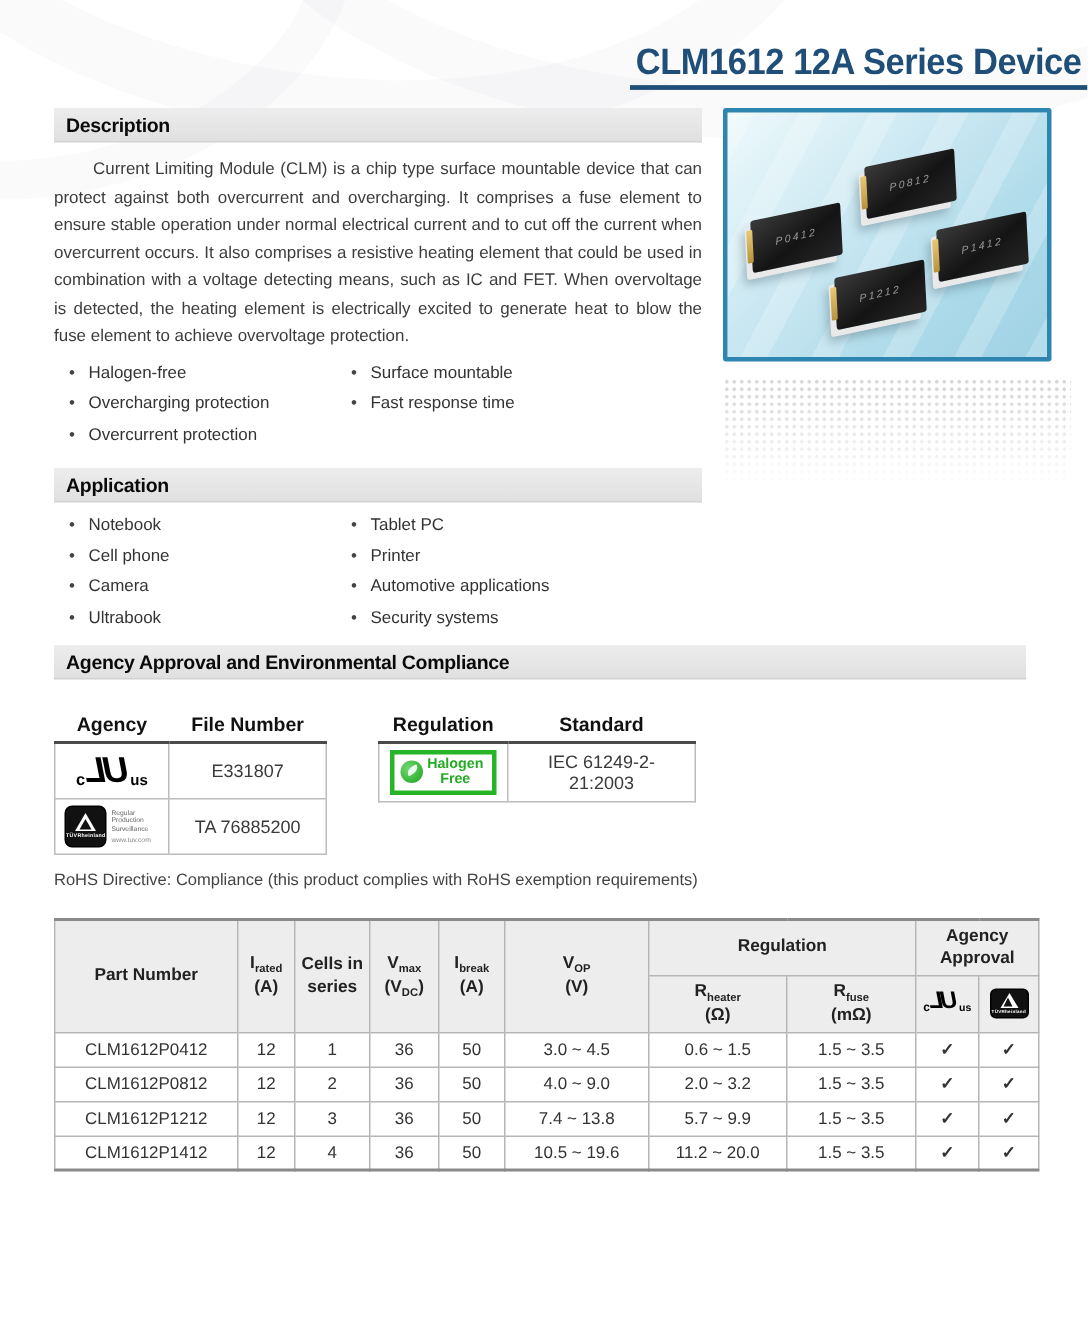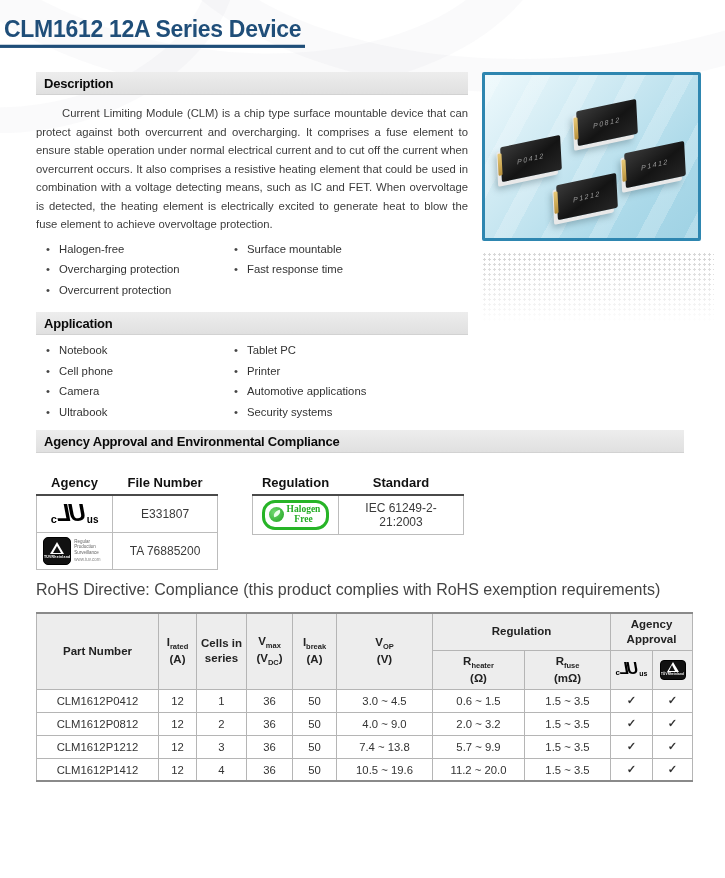--- a/index.html
+++ b/index.html
@@ -11,21 +11,21 @@
     overflow:hidden;
     color:#333;
   }
   
   .swirl { position:absolute; border-radius:50%; border:26px solid rgba(150,160,170,0.05); pointer-events:none; }
   .swirl.s1 { width:420px; height:300px; left:-180px; top:-170px; transform:rotate(-12deg); }
   .swirl.s2 { width:680px; height:420px; left:-120px; top:-330px; transform:rotate(8deg); border-width:40px; }
   .swirl.s3 { width:900px; height:520px; right:-300px; top:-430px; transform:rotate(-6deg); border-width:34px; }
 
   
-  .page-title { position:absolute; top:16px; left:0; width:100%; text-align:left; }
+  .page-title { position:absolute; top:28px; left:0; width:100%; text-align:right; }
   .page-title span {
     display:inline-block;
     font-size:23px; font-weight:800; letter-spacing:-0.3px;
     color:#1f4e79;
     border-bottom:3px solid #1f4e79;
     padding:0 4px 1px 4px;
     transform:scaleY(1.06);
   }
 
   
@@ -99,21 +99,21 @@
     border-bottom:2px solid #4a4a4a; padding:2px 6px 4px 6px; text-align:center;
   }
   table.mini td {
     border:1px solid #bcbcbc; text-align:center; vertical-align:middle;
     font-size:12px; color:#3a3a3a; padding:3px 6px; height:37px;
   }
   .t-agency { width:182px; }
   .t-agency td:first-child { width:72px; }
   .t-reg { margin-left:34px; width:212px; }
   .t-reg td:first-child { width:86px; }
-  .rohs-note { margin-top:11px; font-size:16px; color:#444; }
+  .rohs-note { margin-top:11px; font-size:11px; color:#444; }
 
   
   .ul-logo { display:inline-flex; align-items:flex-end; line-height:1; font-family:"Liberation Sans",sans-serif; color:#000; }
   .ul-logo .pre { font-size:11px; font-weight:bold; margin-right:1px; }
   .ul-logo .mark { font-size:24px; font-weight:900; font-style:italic; letter-spacing:-2px; transform:scaleX(-1); display:inline-block; }
   .ul-logo .suf { font-size:10px; font-weight:bold; margin-left:1px; }
   .ul-logo.small .pre { font-size:8px; }
   .ul-logo.small .mark { font-size:16px; }
   .ul-logo.small .suf { font-size:7px; }
 
@@ -131,22 +131,22 @@
   .tuv-side .lines { font-size:4.5px; color:#666; line-height:1.25; }
   .tuv-side .url { font-size:4.5px; color:#888; margin-top:2px; }
   .tuv-badge.small { width:26px; height:20px; border-radius:4px; }
   .tuv-badge.small .tuv-tri { border-left-width:6px; border-right-width:6px; border-bottom-width:10px; }
   .tuv-badge.small .tuv-tri::after { left:-3.5px; top:3px; border-left-width:3.5px; border-right-width:3.5px; border-bottom-width:6px; }
   .tuv-badge.small .tuv-name { font-size:3px; }
 
   
   .hf-badge {
     display:inline-flex; align-items:center; gap:3px;
-    border:3px solid #27b427; border-radius:13px; background:#fff;
-    padding:2px 6px 2px 4px; margin:1px 0;font-family:Liberation Serif, serif;
+    border:3px solid #27b427; border-radius:0; background:#fff;
+    padding:2px 6px 2px 4px; margin:1px 0;
   }
   .hf-leaf { width:15px; height:15px; border-radius:50%; background:radial-gradient(circle at 35% 35%, #6fd86f, #1ea21e); position:relative; flex:0 0 auto; }
   .hf-leaf::after { content:""; position:absolute; left:4px; top:4px; width:8px; height:5px;
     background:#eaffea; border-radius:80% 10% 80% 10%; transform:rotate(-25deg); }
   .hf-text { color:#23ab23; font-weight:800; font-size:9.5px; line-height:1.05; text-align:center; }
 
   
   .sec-elec { position:absolute; left:36px; top:594px; width:656px; }
   table.spec { border-collapse:collapse; table-layout:fixed; width:656px; margin-top:18px;
     border-top:2px solid #8a8a8a; border-bottom:2px solid #8a8a8a; }

